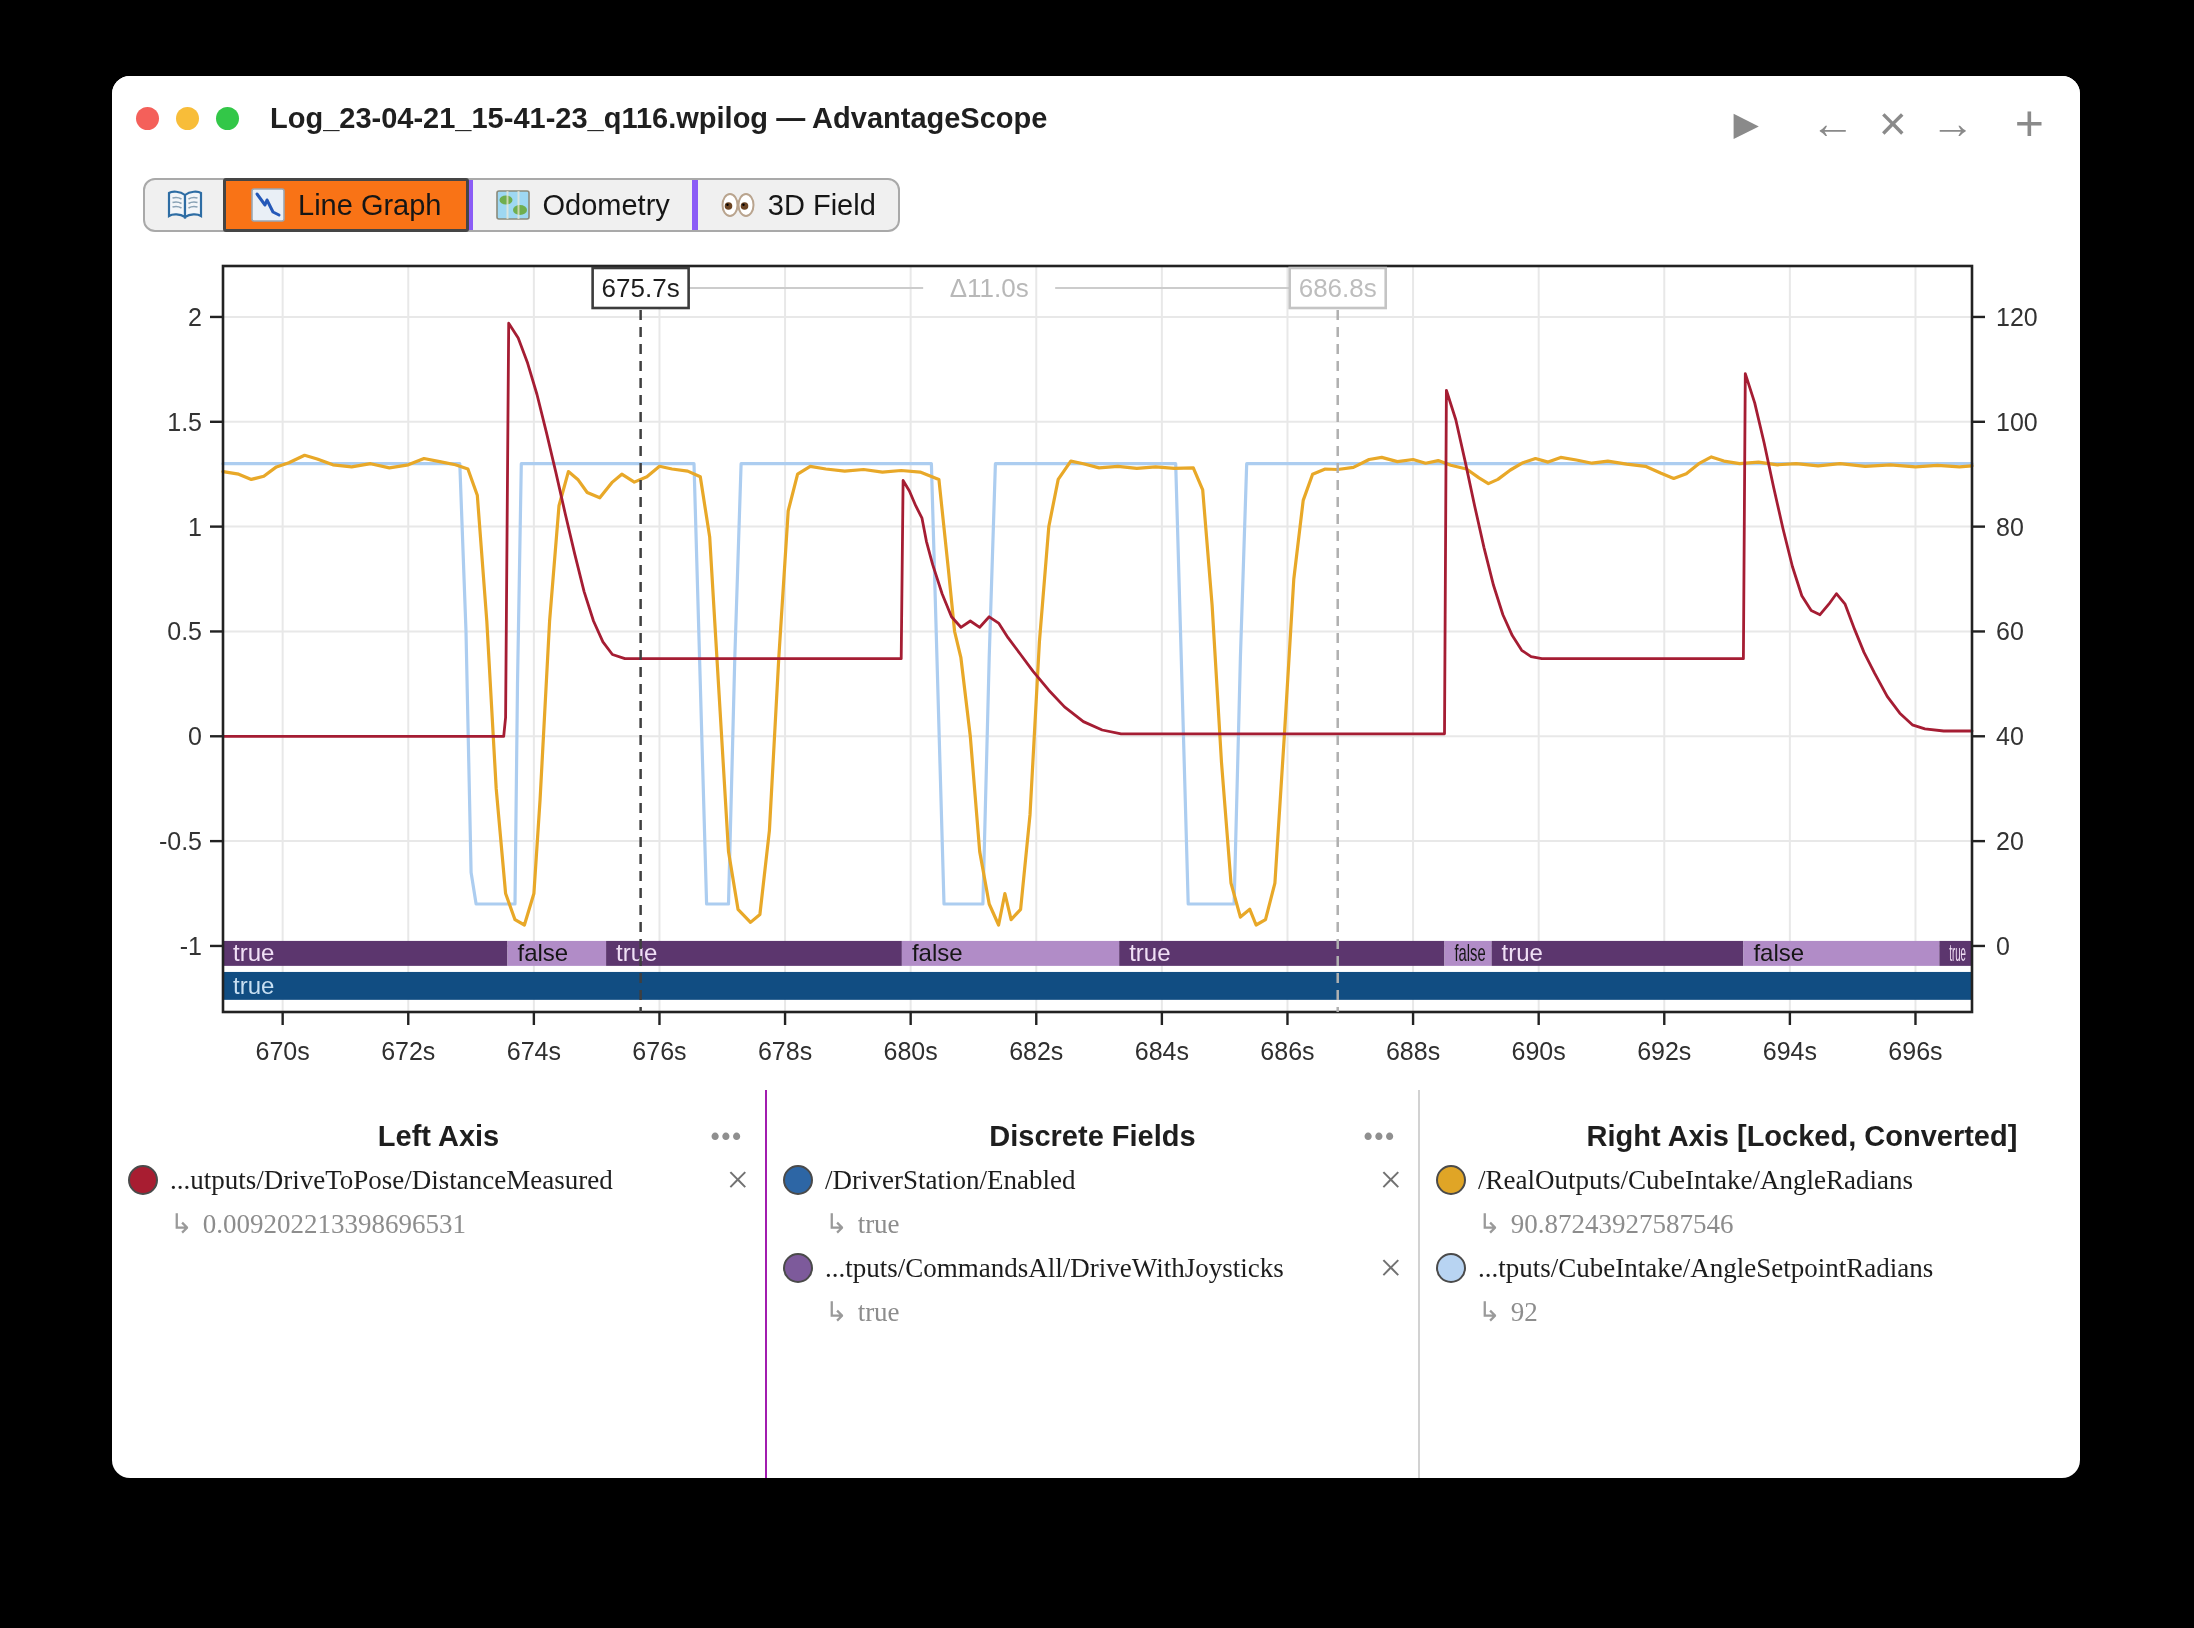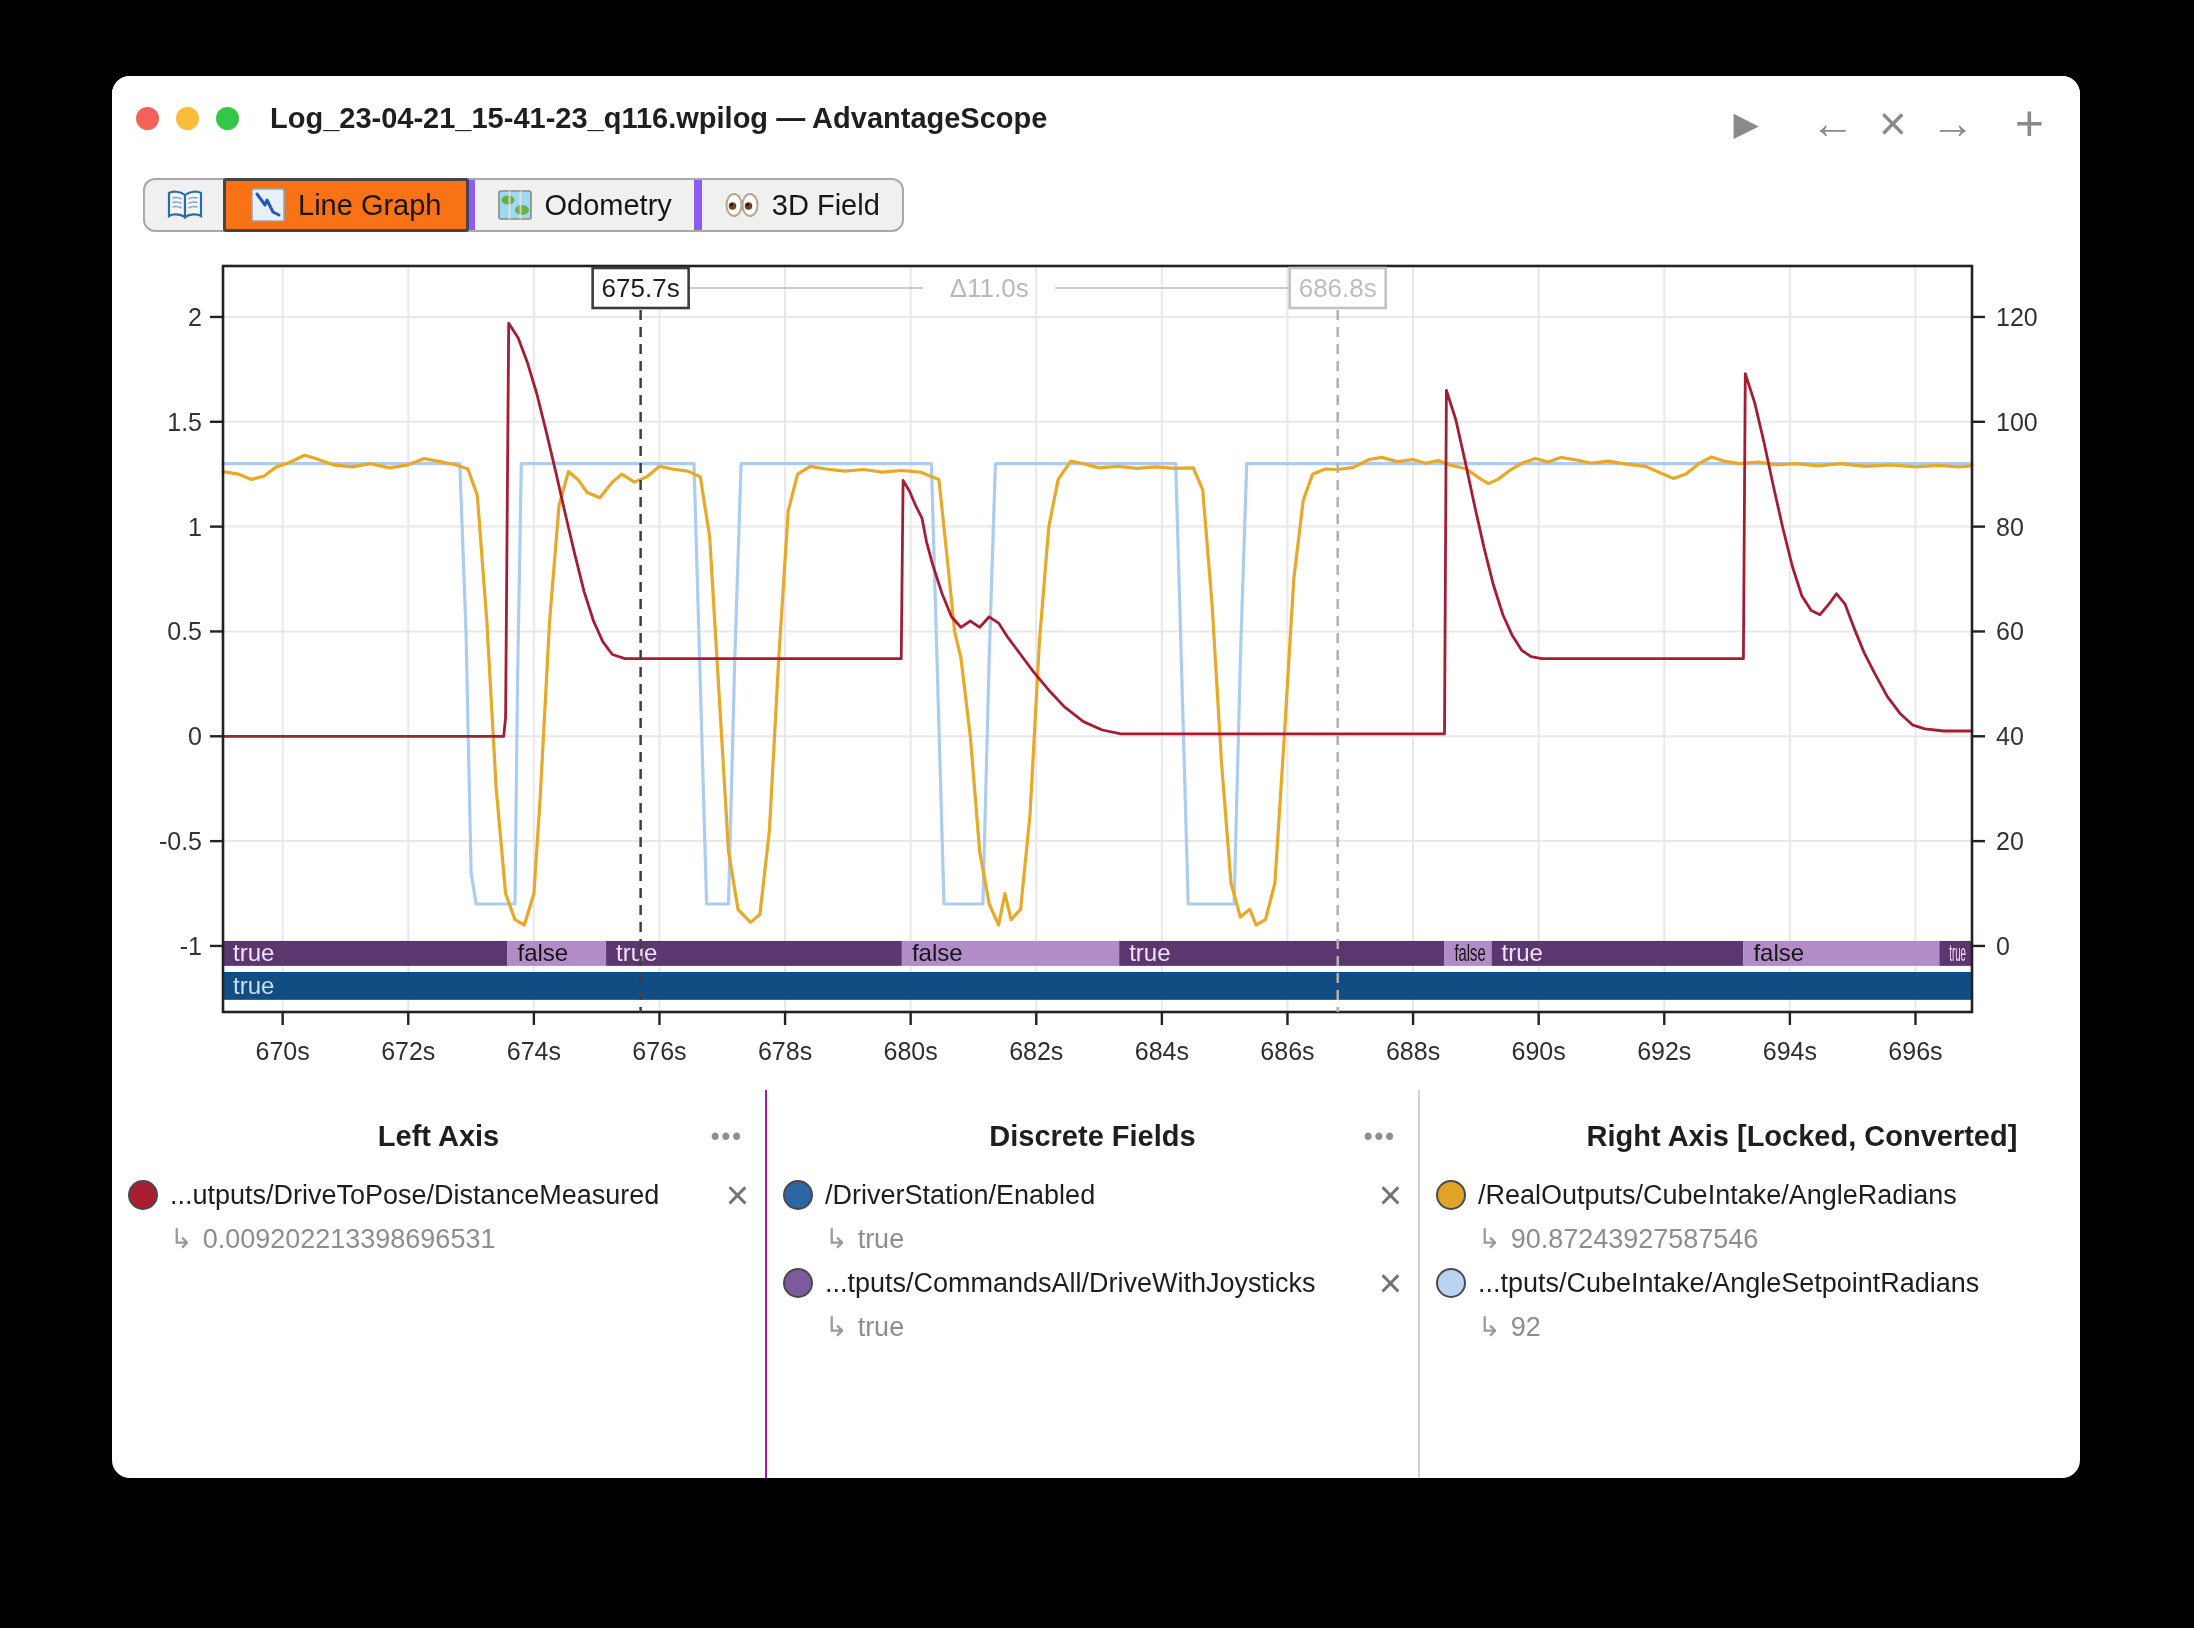--- a/index.html
+++ b/index.html
@@ -13,39 +13,39 @@
   .window-title { position:absolute; left:158px; top:26px; font-size:29px; font-weight:700; color:#1f1f1f; white-space:nowrap; }
   .nav-icons { position:absolute; right:36px; top:18px; display:flex; align-items:center; color:#8a8a8a; }
   .nav-icons span { display:inline-block; text-align:center; cursor:default; }
   .ni-play { font-size:33px; margin-right:40px; }
   .ni-arrow { font-size:44px; margin:0 12px; }
   .ni-x { font-size:48px; margin:0 12px; }
   .ni-plus { font-size:50px; margin-left:28px; font-weight:300; }
 
   
   .tabbar { position:absolute; left:31px; top:102px; height:54px; display:flex; align-items:stretch; background:#f0f0f0; border:2px solid #a9a9a9; border-radius:12px; }
-  .tabcell { display:flex; align-items:center; gap:12px; padding:0 22px; font-size:29px; color:#161616; border-left:8px solid #8b5cf6; white-space:nowrap; }
+  .tabcell { display:flex; align-items:center; gap:12px; padding:0 22px; font-size:29px; color:#161616; border-left:6px solid #8b5cf6; white-space:nowrap; }
   .tabcell:first-child { border-left:none; border-radius:10px 0 0 10px; }
   .tabcell:last-child { border-radius:0 10px 10px 0; }
   .tabcell.selected { background:#f97316; border:3px solid #454545; border-radius:3px; margin:-2px -2px; z-index:2; padding:0 24px; }
   .tabicon { width:36px; height:36px; flex:none; }
 
   
   .chart { position:absolute; left:0; top:160px; width:1968px; height:880px; }
   .chart text { font-family:"Liberation Sans",sans-serif; }
 
   
   .fields { position:absolute; left:0; top:1014px; width:1968px; height:388px; }
   .fcol { position:absolute; top:0; height:100%; }
   .fcol-left { left:0; width:653px; }
   .fcol-mid { left:653px; width:655px; border-left:2px solid #a21caf; border-right:2px solid #d2d2d2; }
   .fcol-right { left:1308px; width:764px; }
   .fheader { position:relative; margin-top:26px; height:40px; text-align:center; font-size:29px; font-weight:700; color:#1e1e1e; line-height:40px; }
   .fmenu { position:absolute; right:22px; top:0; font-size:25px; letter-spacing:2px; color:#8f8f8f; line-height:40px; }
-  .fitems { margin-top:17px; }
+  .fitems { margin-top:2px;font-family:Liberation Serif, serif; }
   .field-item { display:flex; align-items:center; height:44px; padding:0 16px 0 16px; }
   .dot { width:30px; height:30px; border-radius:50%; border:2px solid #4a4a4a; margin-right:12px; flex:none; }
   .fname { font-size:27px; color:#1d1d1d; white-space:nowrap; overflow:hidden; flex:1; }
   .remove { margin-left:8px; color:#727272; font-size:40px; line-height:30px; flex:none; }
   .field-value { display:flex; align-items:center; height:44px; padding-left:58px; font-size:27px; color:#8d8d8d; }
   .varrow { margin-right:10px; font-size:27px; color:#9a9a9a; }
 </style>
 </head>
 <body>
 

